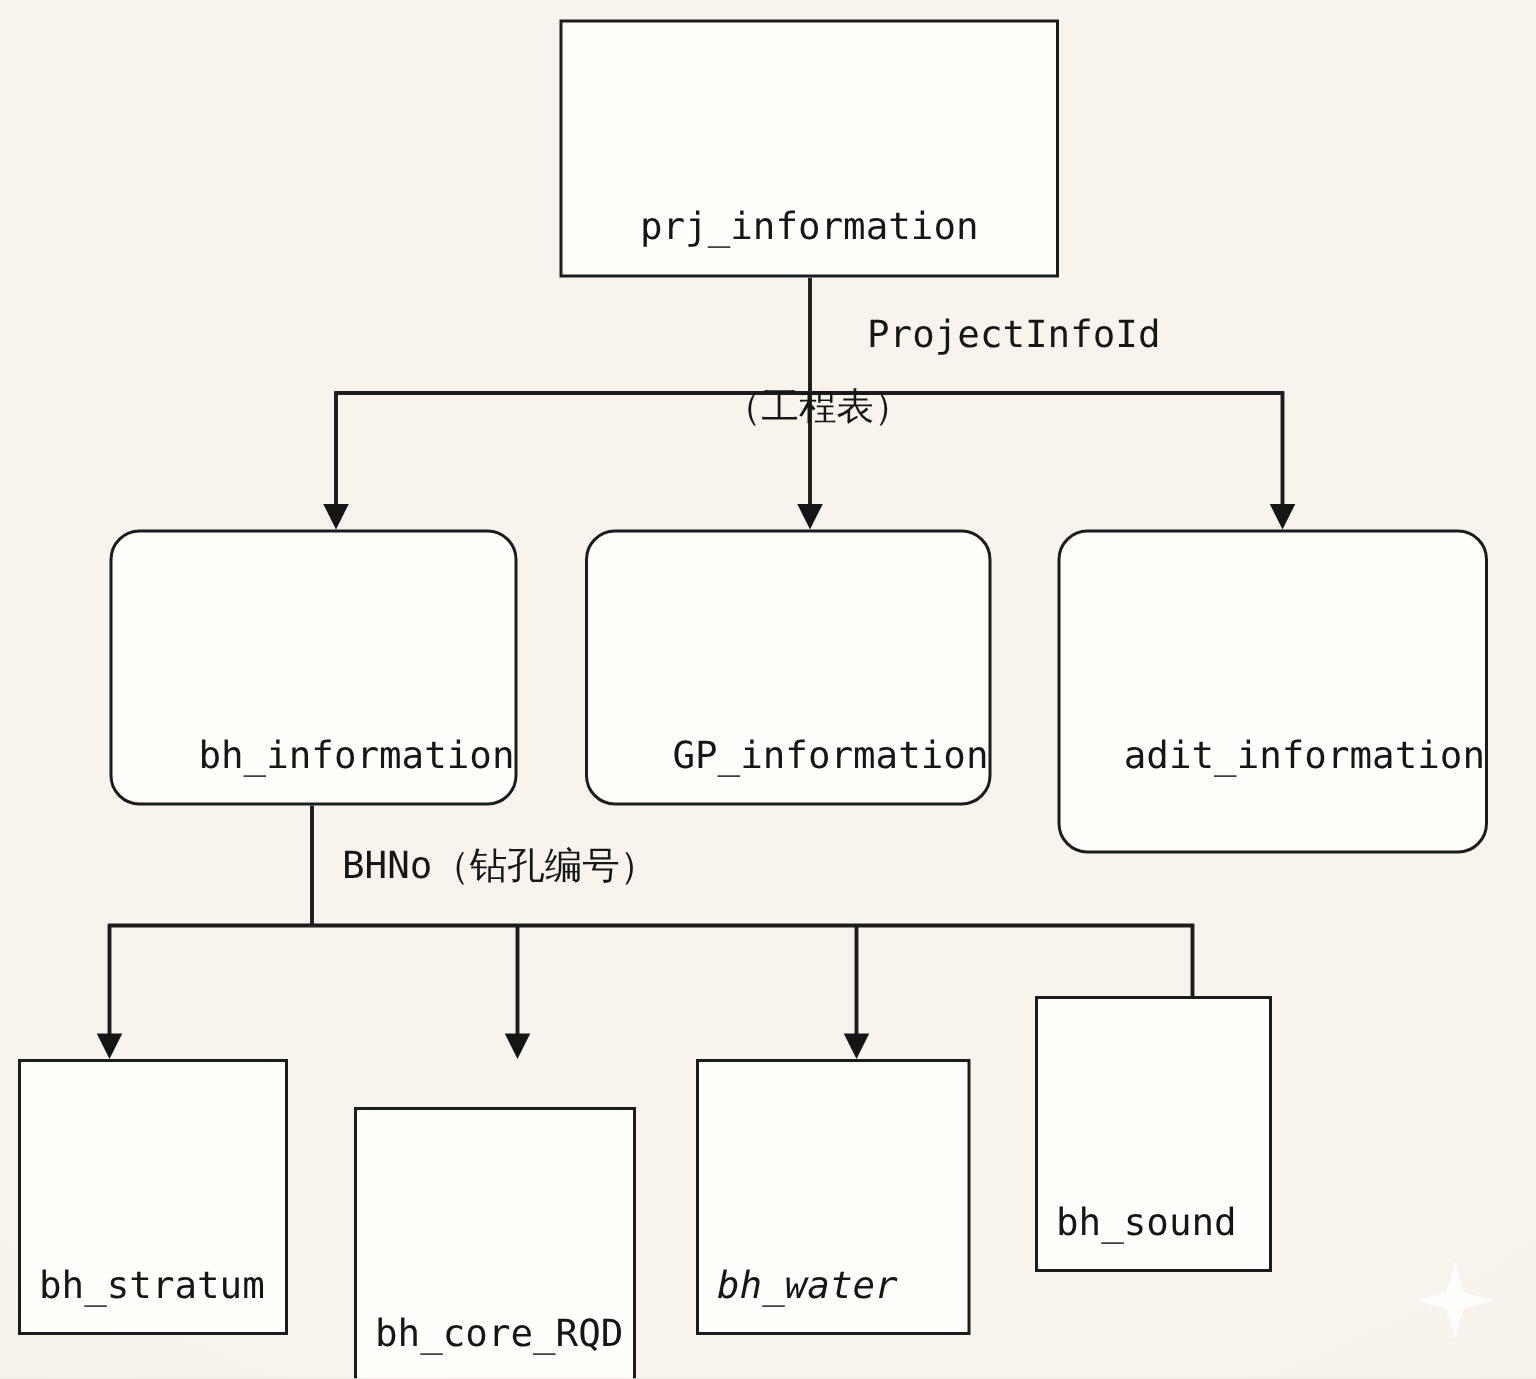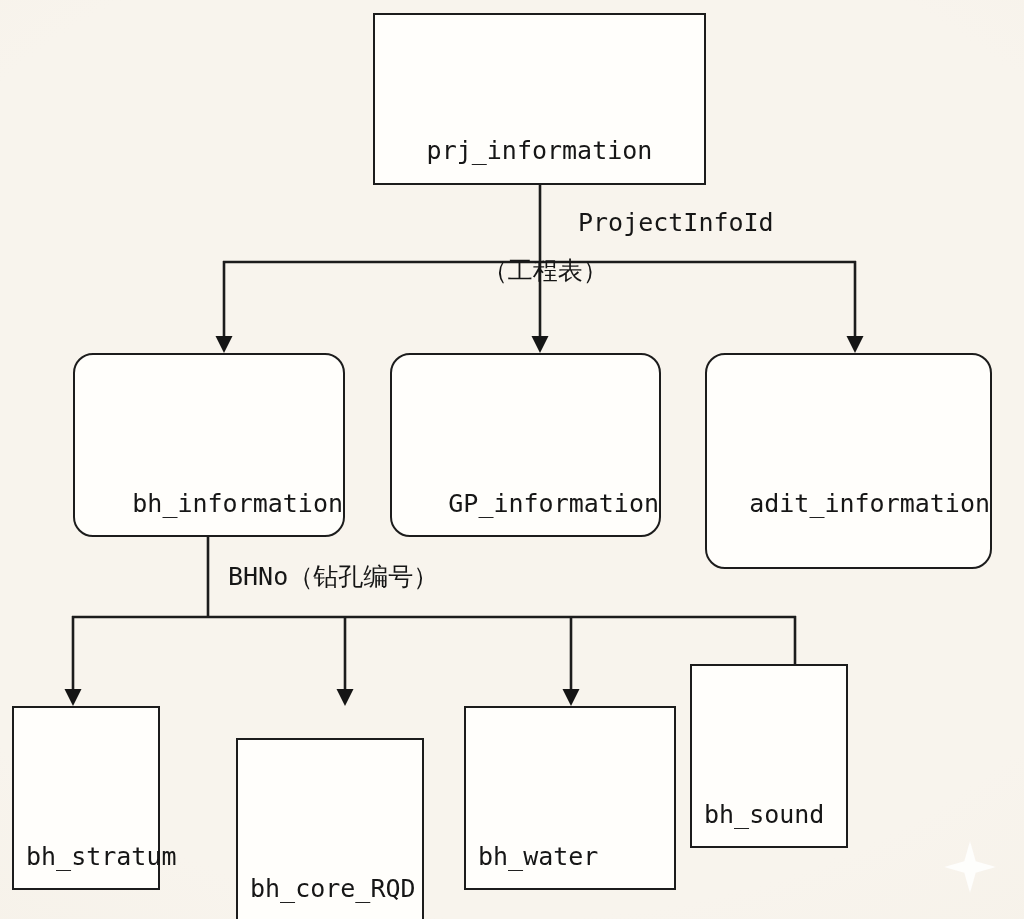--- a/index.html
+++ b/index.html
@@ -111,29 +111,29 @@
   <div class="node leftpad pt-row" style="left:73px; top:353px; width:272px; height:184px;">
     <span class="nl">bh_information</span>
   </div>
   <div class="node leftpad pt-row" style="left:390px; top:353px; width:271px; height:184px;">
     <span class="nl">GP_information</span>
   </div>
   <div class="node leftpad pt-row" style="left:705px; top:353px; width:287px; height:216px;">
     <span class="nl">adit_information</span>
   </div>
 
-  <div class="node leftpad-sm pt-row" style="left:12px; top:706px; width:148px; height:184px;">
+  <div class="node leftpad-sm pt-row" style="left:12px; top:706px; width:180px; height:184px;">
     <span class="nl">bh_stratum</span>
     
   </div>
   <div class="node leftpad-sm pt-row" style="left:236px; top:706px; width:188px; height:184px;margin-top:32px;">
     <span class="nl">bh_core_RQD</span>
     
   </div>
-  <div class="node leftpad-sm pt-row" style="left:464px; top:706px; width:212px; height:184px;">
+  <div class="node leftpad-sm pt-row" style="left:464px; top:706px; width:183px; height:184px;font-style:italic;">
     <span class="nl">bh_water</span>
     
     
   </div>
   <div class="node leftpad-sm pt-row" style="left:690px; top:664px; width:158px; height:184px;">
     <span class="nl">bh_sound</span>
     
     
   </div>
 

